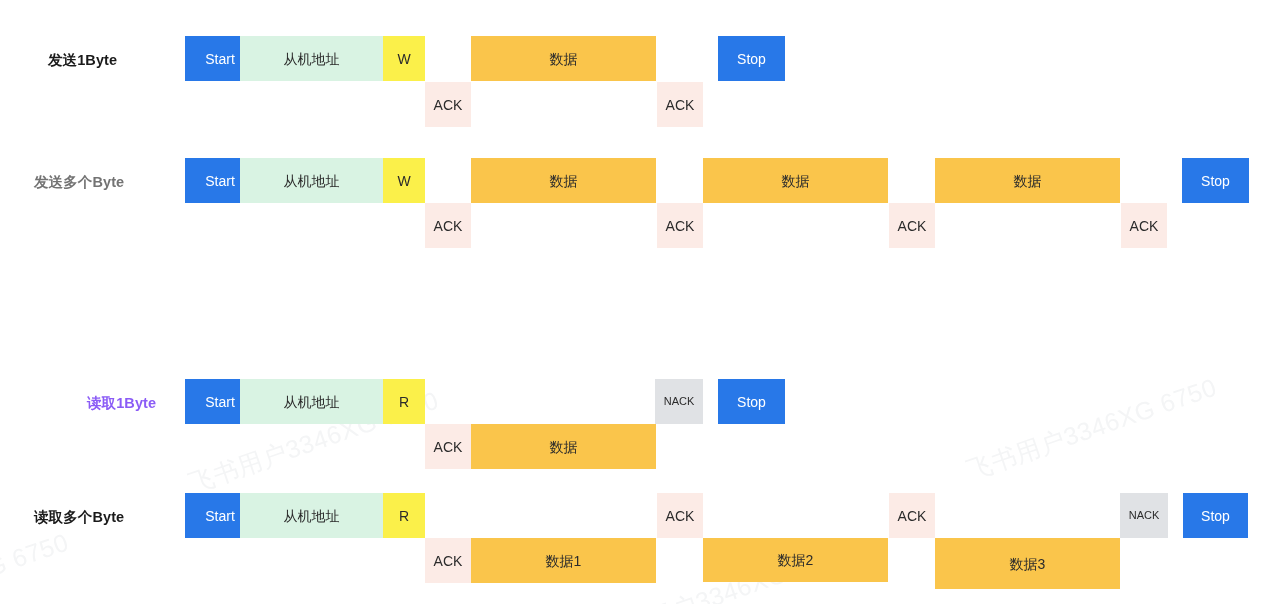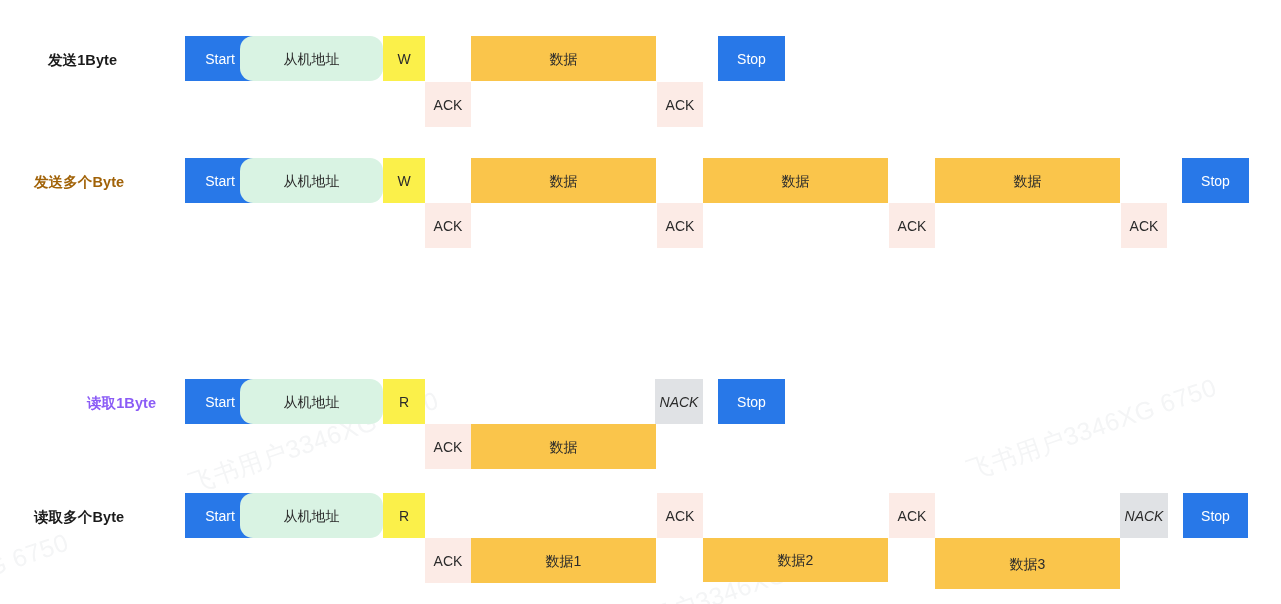--- a/index.html
+++ b/index.html
@@ -64,35 +64,33 @@
     z-index: 2;
   }
   .blk.start, .blk.stop {
     background: #2878e8;
     color: #ffffff;
     margin-left: 15px;
   }
   .blk.addr {
     background: #d9f3e3;
     color: #2b2b2b;
-    border-radius: 13px;
   }
   .blk.rw {
     background: #fbf04a;
     color: #2b2b2b;
   }
   .blk.ack {
     background: #fcebe6;
     color: #2b2b2b;
   }
   .blk.nack {
     background: #e0e2e5;
     color: #2b2b2b;
-    font-size: 14px;
-    font-style: italic;
+    font-size: 11px;
   }
   .blk.data {
     background: #fac54b;
     color: #2b2b2b;
   }
 </style>
 </head>
 <body>
 
 <div id="canvas" style="width: 1281px; height: 604px; background: rgb(255, 255, 255);">
@@ -104,21 +102,21 @@
     </div>
   <div id="rows-layer">
       <div class="row-label" style="left: 48px; top: 51px; color: rgb(26, 26, 26);">发送1Byte</div>
       <div class="blk start" style="left: 170px; width: 70px; height: 45px; top: 36px;">Start</div>
       <div class="blk addr" style="left: 240px; width: 143px; height: 45px; top: 36px;">从机地址</div>
       <div class="blk rw" style="left: 383px; width: 42px; height: 45px; top: 36px;">W</div>
       <div class="blk ack" style="left: 425px; width: 46px; height: 45px; top: 82px;">ACK</div>
       <div class="blk data" style="left: 471px; width: 185px; height: 45px; top: 36px;">数据</div>
       <div class="blk ack" style="left: 657px; width: 46px; height: 45px; top: 82px;">ACK</div>
       <div class="blk stop" style="left: 703px; width: 67px; height: 45px; top: 36px;">Stop</div>
-      <div class="row-label" style="left: 34px; top: 173px; color: #a16207;">发送多个Byte</div>
+      <div class="row-label" style="left: 34px; top: 173px; color: #737373;">发送多个Byte</div>
       <div class="blk start" style="left: 170px; width: 70px; height: 45px; top: 158px;">Start</div>
       <div class="blk addr" style="left: 240px; width: 143px; height: 45px; top: 158px;">从机地址</div>
       <div class="blk rw" style="left: 383px; width: 42px; height: 45px; top: 158px;">W</div>
       <div class="blk ack" style="left: 425px; width: 46px; height: 45px; top: 203px;">ACK</div>
       <div class="blk data" style="left: 471px; width: 185px; height: 45px; top: 158px;">数据</div>
       <div class="blk ack" style="left: 657px; width: 46px; height: 45px; top: 203px;">ACK</div>
       <div class="blk data" style="left: 703px; width: 185px; height: 45px; top: 158px;">数据</div>
       <div class="blk ack" style="left: 889px; width: 46px; height: 45px; top: 203px;">ACK</div>
       <div class="blk data" style="left: 935px; width: 185px; height: 45px; top: 158px;">数据</div>
       <div class="blk ack" style="left: 1121px; width: 46px; height: 45px; top: 203px;">ACK</div>

